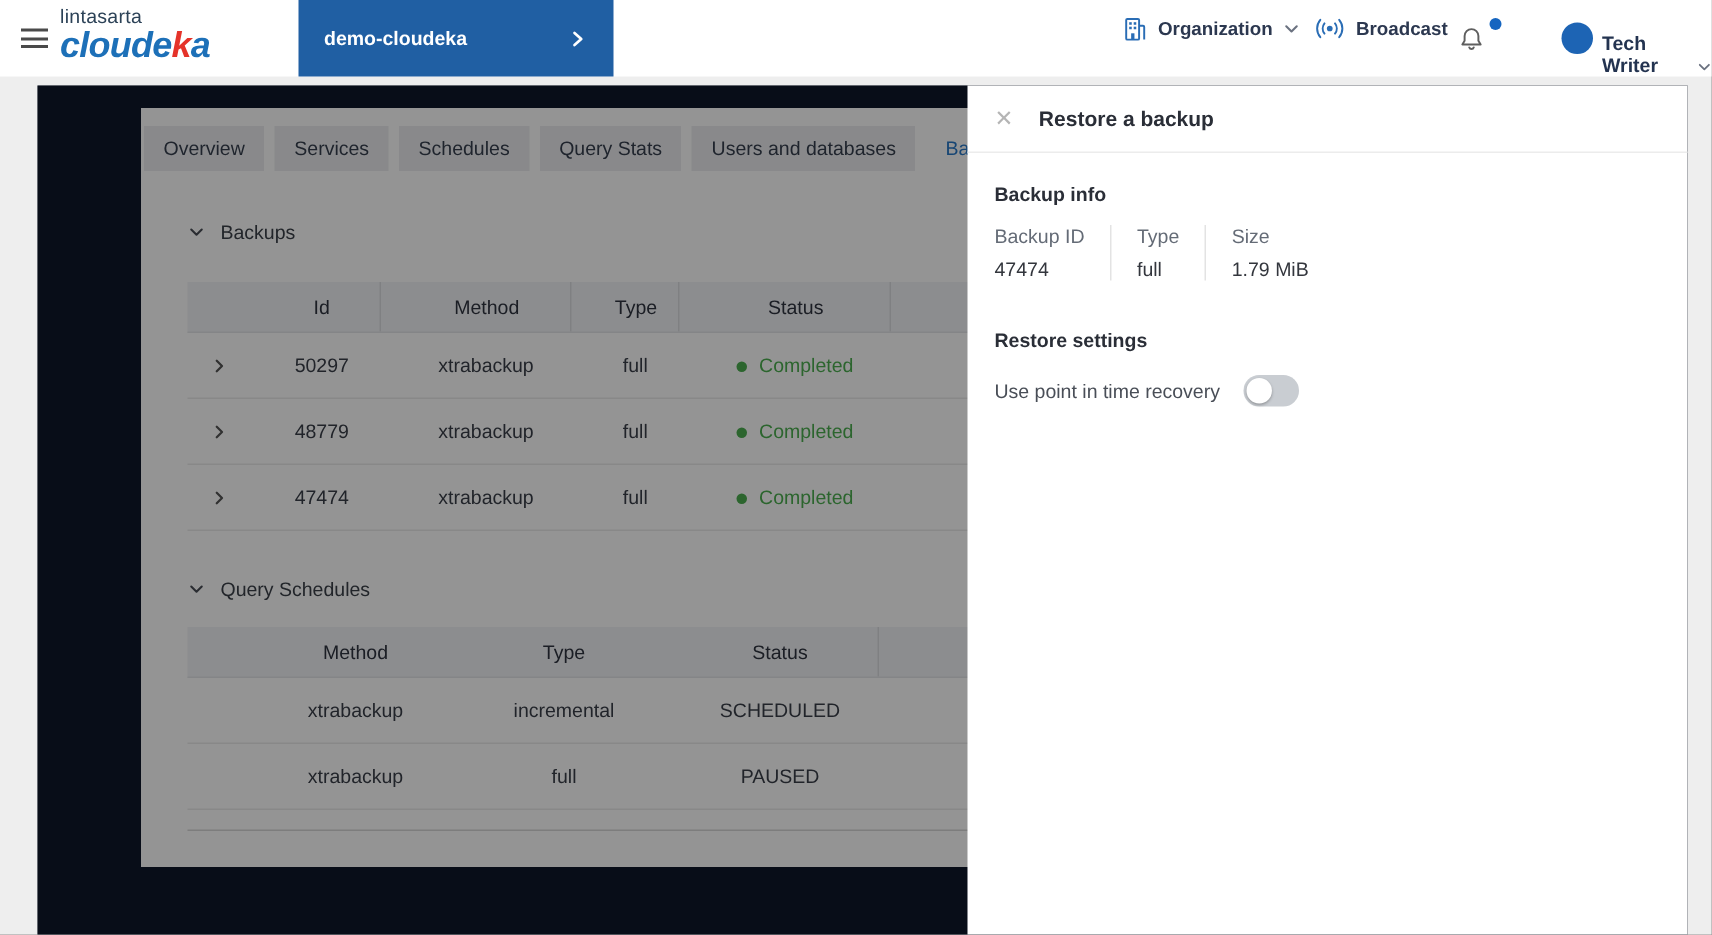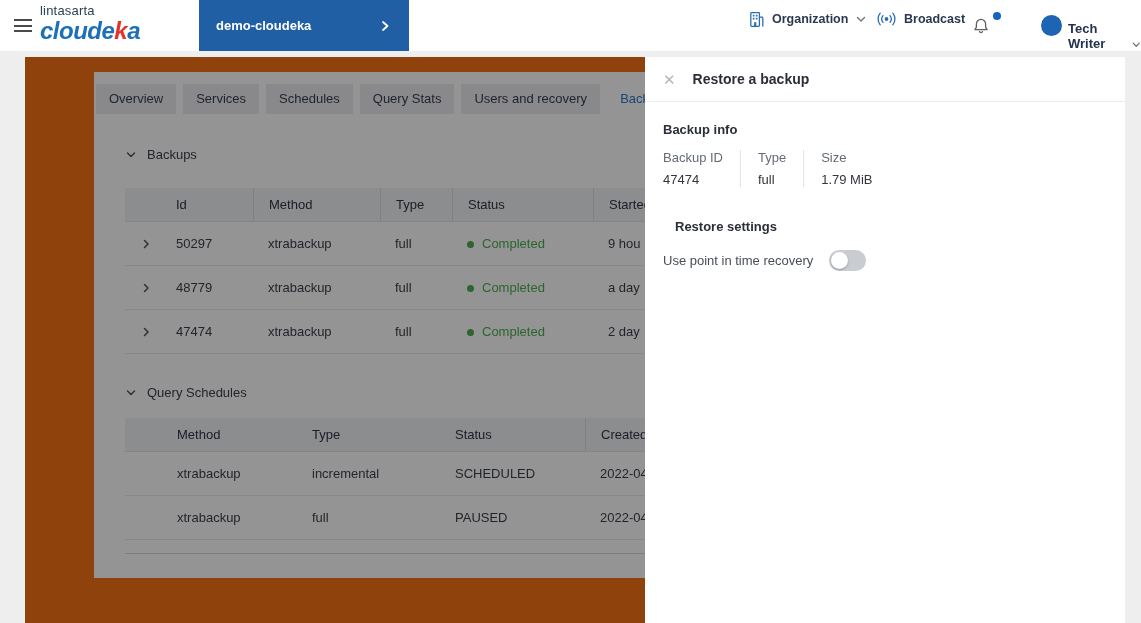--- a/index.html
+++ b/index.html
@@ -23,21 +23,21 @@
   .hdr-item { position:absolute; top:0; height:38px; display:flex; align-items:center; gap:7px; cursor:pointer; }
   .hdr-label { font-size:12.5px; font-weight:700; color:#2c3850; }
   .org { left:748px; } .broadcast { left:876px; }
   .bell { position:absolute; left:972px; top:0; height:51px; display:flex; align-items:center; cursor:pointer; }
   .bell-dot { position:absolute; left:21px; top:12px; width:8px; height:8px; border-radius:50%; background:#1565c0; }
   .avatar { position:absolute; left:1041px; top:15px; width:21px; height:21px; border-radius:50%; background:#1d64b4; cursor:pointer; }
   .user { position:absolute; left:1068px; top:0; height:51px; display:flex; align-items:flex-end; gap:6px;
     font-size:13px; font-weight:700; color:#233350; cursor:pointer; }
   
   .content { position:absolute; left:25px; top:57px; width:1100px; height:566px; }
-  .page { position:absolute; inset:0; background:#f97316; }
+  .page { position:absolute; inset:0; background:#0f172a;text-align:center; }
   .card { position:absolute; left:69px; top:15px; width:953px; height:506px; background:#ffffff; }
   
   .tabs { position:absolute; left:2px; top:12px; display:flex; gap:7px; }
   .tab { height:30px; line-height:30px; padding:0 13px; background:#ecedf0; color:#363f4e; font-size:13px; cursor:pointer; white-space:nowrap; }
   .tab.active { background:#ffffff; color:#2979c8; }
   
   .section-hdr { position:absolute; left:31px; display:flex; align-items:center; gap:10px;
     font-size:13px; color:#3b4149; cursor:pointer; }
   #sec-backups { top:75px; } #sec-schedules { top:313px; }
   
@@ -62,21 +62,21 @@
   .close-x { color:#b5b5b5; font-size:15px; cursor:pointer; line-height:1; }
   .drawer-title { margin-left:17px; font-size:14px; font-weight:700; color:#2a2e37; }
   .drawer-body { padding:20px 18px; }
   .blk-heading { font-size:13px; font-weight:700; color:#2a2e37; }
   .info-grid { display:flex; margin-top:13px; }
   .info-col { padding:0 17px; border-right:1px solid #e3e3e3; }
   .info-col:first-child { padding-left:0; }
   .info-col:last-child { border-right:none; }
   .info-label { font-size:13px; color:#646b76; }
   .info-value { font-size:13px; color:#33363d; margin-top:7px; }
-  .settings-heading { margin-top:32px;margin-left:12px; }
+  .settings-heading { margin-top:32px; }
   .toggle-row { margin-top:16px; display:flex; align-items:center; }
   .toggle-label { font-size:13px; color:#494e57; }
   .toggle { margin-left:16px; width:37px; height:21px; border-radius:11px; background:#c9cdd2; position:relative; cursor:pointer; }
   .toggle .knob { position:absolute; left:2px; top:2px; width:17px; height:17px; border-radius:50%; background:#fff;
     box-shadow:0 1px 2px rgba(0,0,0,.28); }
 </style>
 </head>
 <body>
 
 <header class="topbar">
@@ -145,21 +145,21 @@
 <div class="content">
 
   <div class="page">
     <div class="card">
 
       <div class="tabs">
         <div class="tab">Overview</div>
         <div class="tab">Services</div>
         <div class="tab">Schedules</div>
         <div class="tab">Query Stats</div>
-        <div class="tab">Users and recovery</div>
+        <div class="tab">Users and databases</div>
         <div class="tab active">Backups</div>
       </div>
 
       <div class="section-hdr" id="sec-backups">
         <svg width="12" height="12" viewBox="0 0 12 12">
             <polyline points="2.5,4 6,7.5 9.5,4" fill="none" stroke="#4a4f57" stroke-width="1.4" stroke-linecap="round" stroke-linejoin="round"></polyline>
           </svg>
         <span>Backups</span>
       </div>
 

